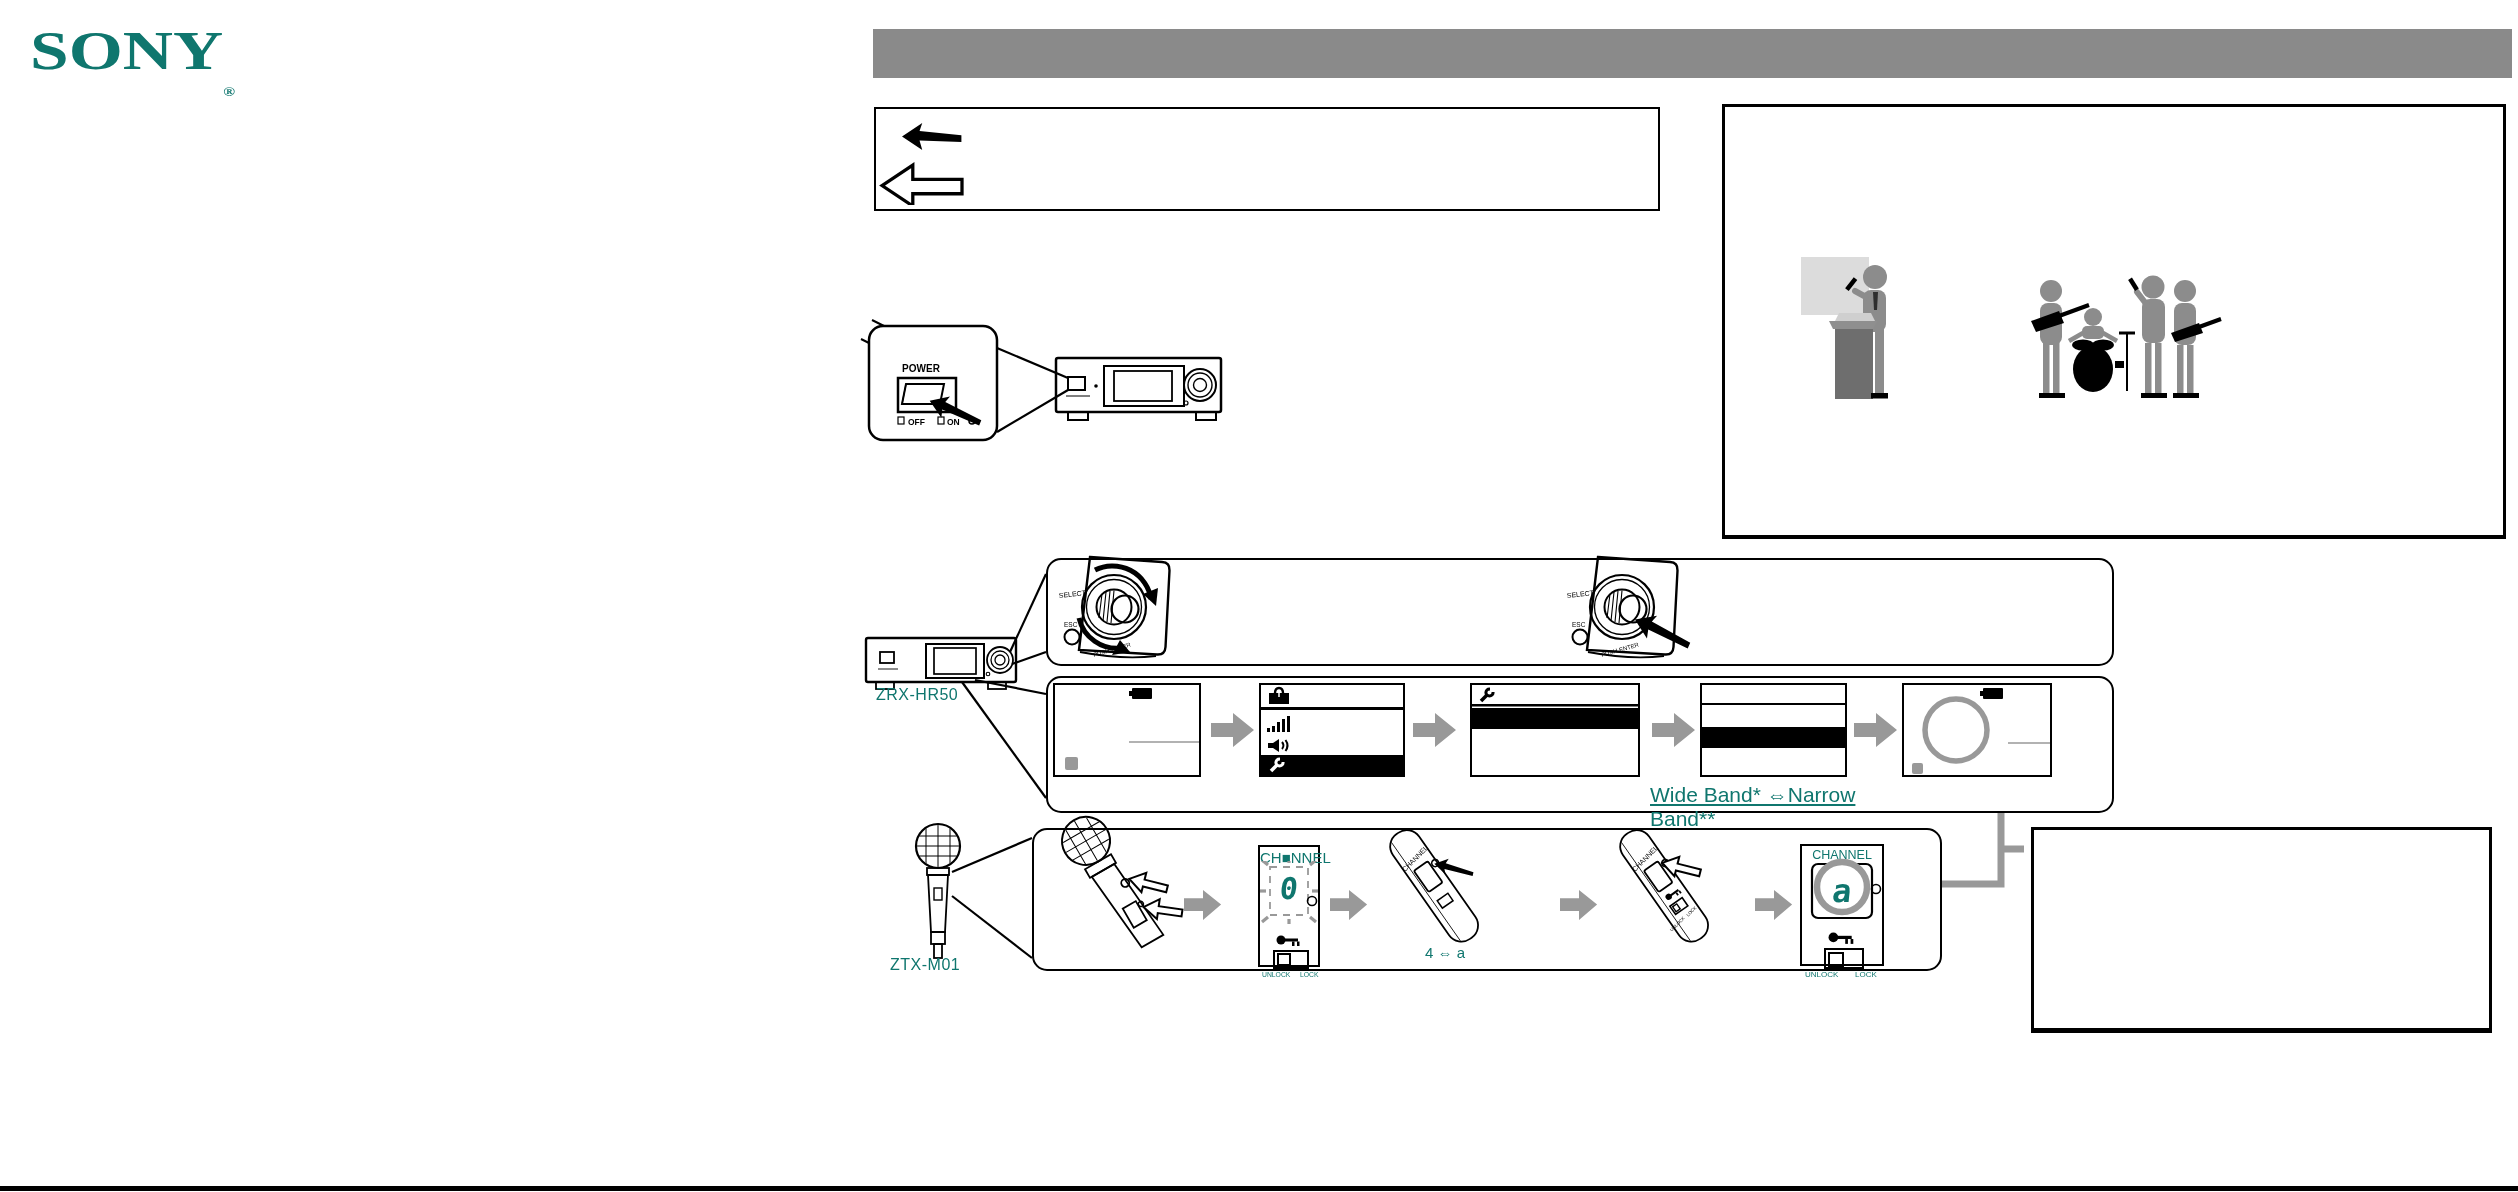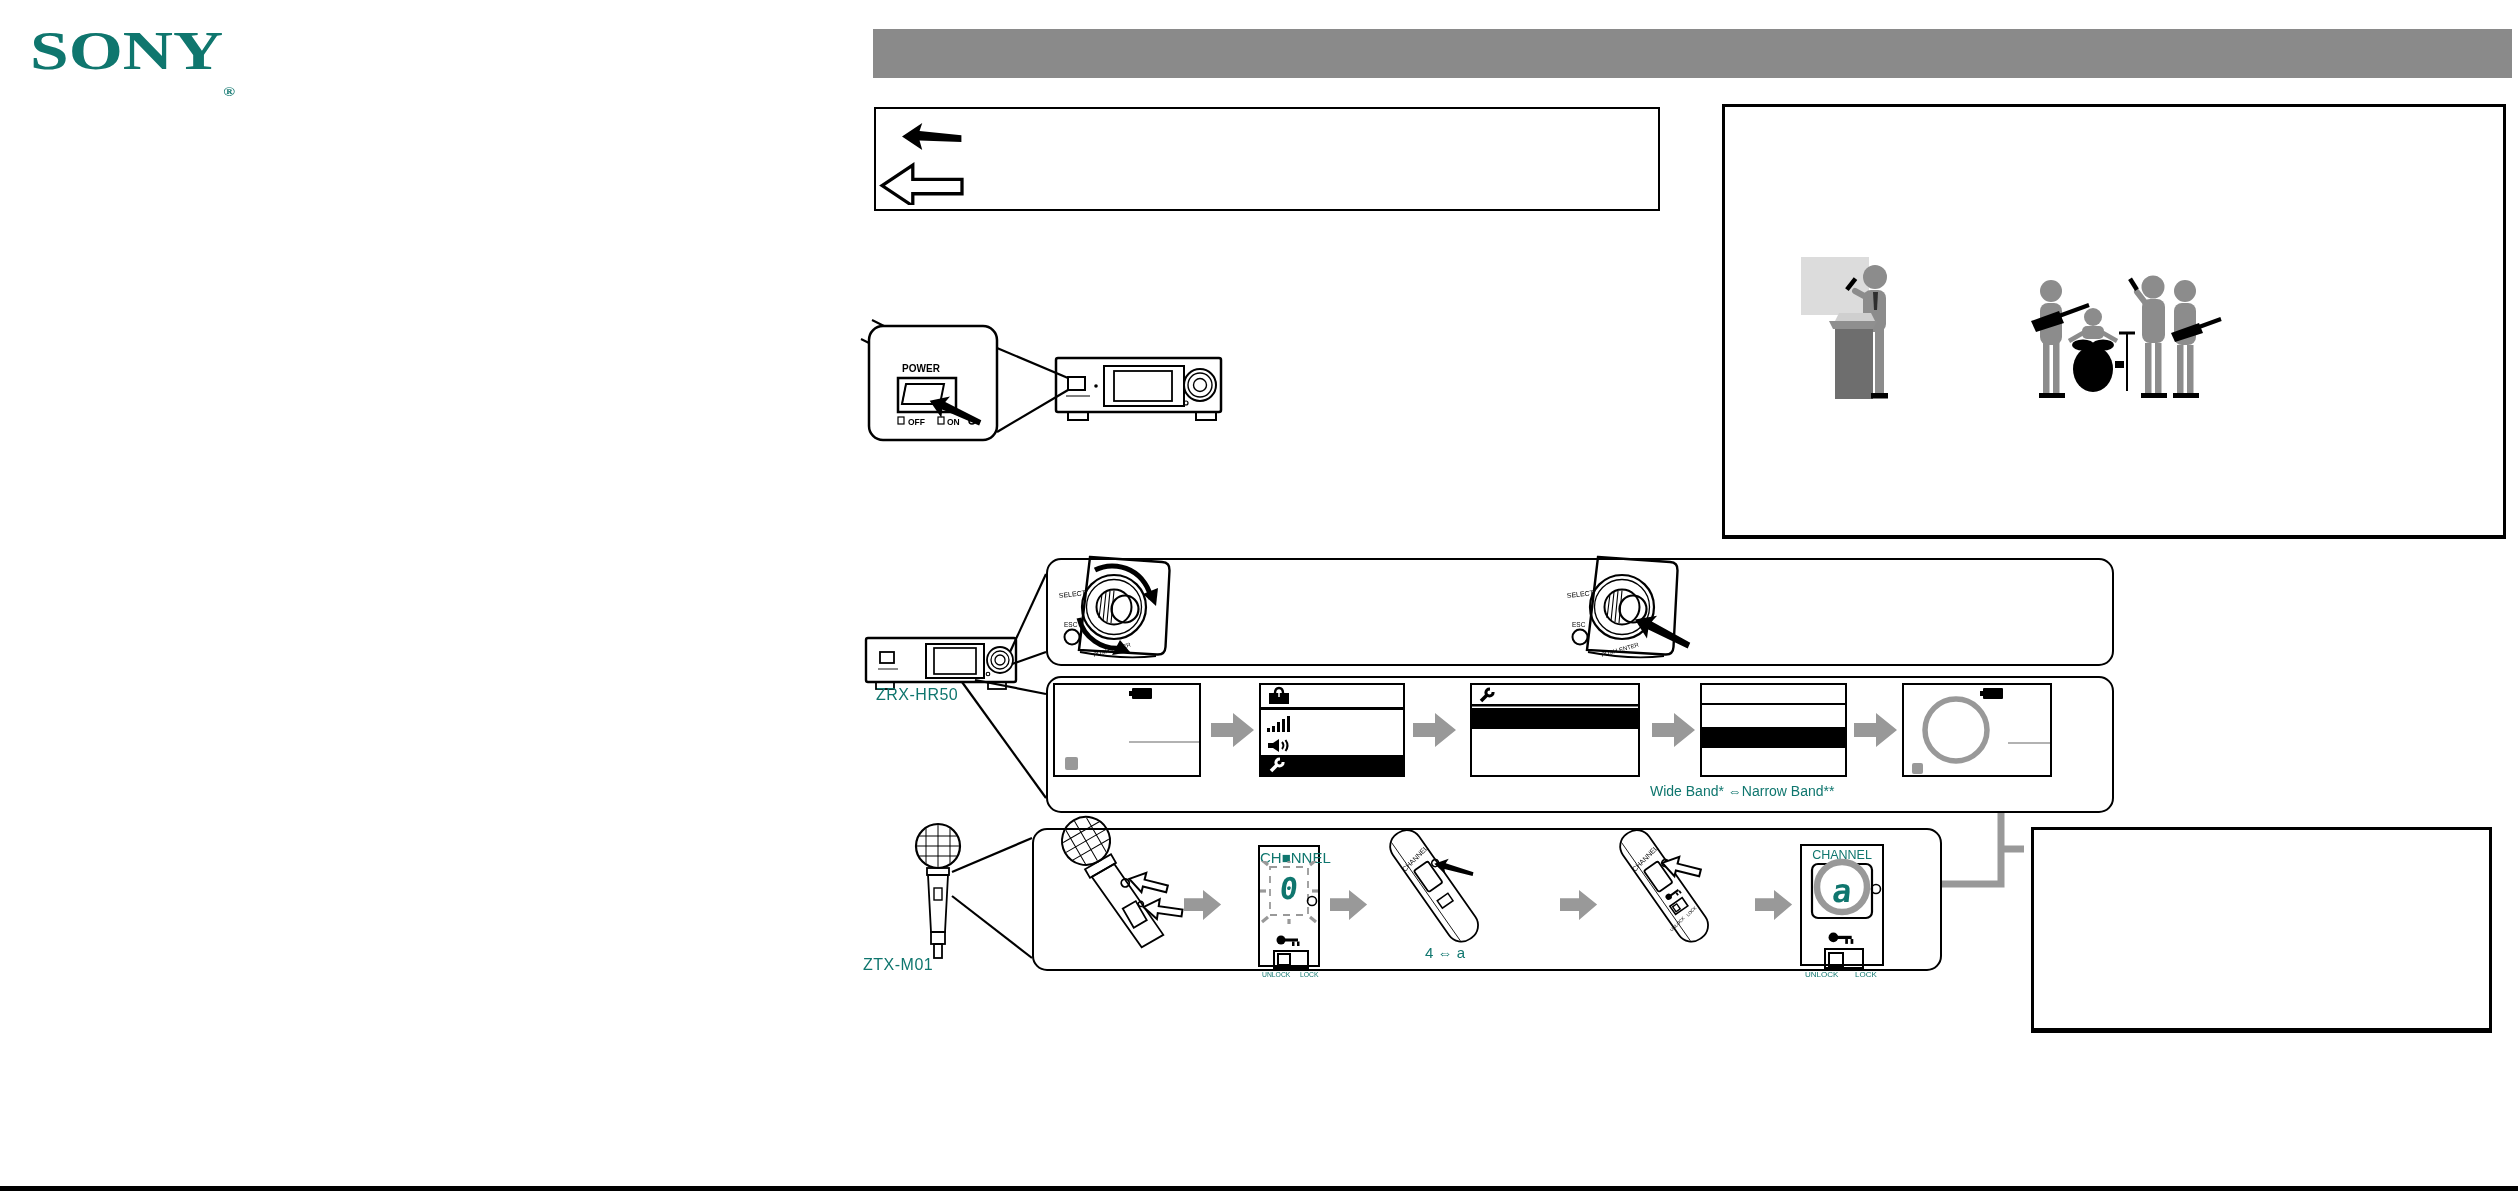--- a/index.html
+++ b/index.html
@@ -16,21 +16,21 @@
   #scene-box{left:1722px;top:104px;width:778px;height:428px;border:3px solid #000;border-bottom-width:4px;}
   #note-box{left:2031px;top:827px;width:455px;height:198px;border:3px solid #000;border-bottom-width:5px;}
   .roundbox{border:2.5px solid #000;border-radius:15px;background:#fff;}
   #knob-box{left:1046px;top:558px;width:1064px;height:104px;}
   #lcd-box{left:1046px;top:676px;width:1064px;height:133px;}
   #mic-box{left:1032px;top:828px;width:906px;height:139px;}
   
   .lcd{position:absolute;top:683px;height:94px;border:2px solid #000;background:#fff;box-sizing:border-box;}
   
   .model-label{font-size:16px;letter-spacing:0.5px;}
-  #band-note{left:1650px;top:783px;width:250px;font-size:14px;}
+  #band-note{left:1650px;top:783px;width:250px;font-size:21px;text-decoration:underline;}
   #toggle-note{left:1425px;top:944px;width:100px;font-size:15px;}
   
   .panel{position:absolute;border:2px solid #000;background:#fff;box-sizing:border-box;text-align:center;}
   .panel .title{font-size:15px;margin-top:2px;letter-spacing:0px;white-space:nowrap;}
   .seg{font-family:"DejaVu Sans Mono",monospace;font-weight:bold;transform:skewX(-6deg);display:inline-block;}
   .sw-label{position:absolute;font-size:6.8px;white-space:nowrap;}
   svg{display:block;}
   .thin{stroke:#000;fill:none;}
   #bottom-rule{left:0;top:1186px;width:2518px;height:5px;background:#000;}
 </style>
@@ -316,21 +316,21 @@
     <circle cx="40" cy="36" r="22" fill="#fff" class="thin" stroke-width="2.2"></circle>
     <g clip-path="url(#micHead)" class="thin" stroke-width="1">
       <path d="M18,26 H62 M18,36 H62 M18,46 H62 M28,14 V58 M40,14 V58 M52,14 V58"></path>
     </g>
     <rect x="29" y="58" width="22" height="7" class="thin" stroke-width="1.8"></rect>
     <polygon points="30,65 50,65 47,122 33,122" fill="#fff" class="thin" stroke-width="1.8"></polygon>
     <rect x="36" y="78" width="8" height="12" class="thin" stroke-width="1.4"></rect>
     <rect x="33" y="122" width="14" height="12" class="thin" stroke-width="1.8"></rect>
     <rect x="36" y="134" width="8" height="14" class="thin" stroke-width="1.8"></rect>
   </svg>
-  <div class="abs model-label" style="left:863px;top:956px;text-align:center;">ZTX-M01</div>
+  <div class="abs model-label" style="left:890px;top:956px;text-align:center;">ZTX-M01</div>
 
   <svg class="abs" style="left:1036px;top:824px;overflow:visible;" width="160" height="145" viewBox="0 0 160 145">
     <defs>
         <clipPath id="micHeadA">
           <circle cx="46" cy="18" r="23"></circle>
         </clipPath>
       </defs>
     <g transform="rotate(-30 46 10)">
       <circle cx="46" cy="18" r="24" fill="#fff" class="thin" stroke-width="2"></circle>
       <g clip-path="url(#micHeadA)" class="thin" stroke-width="1">

